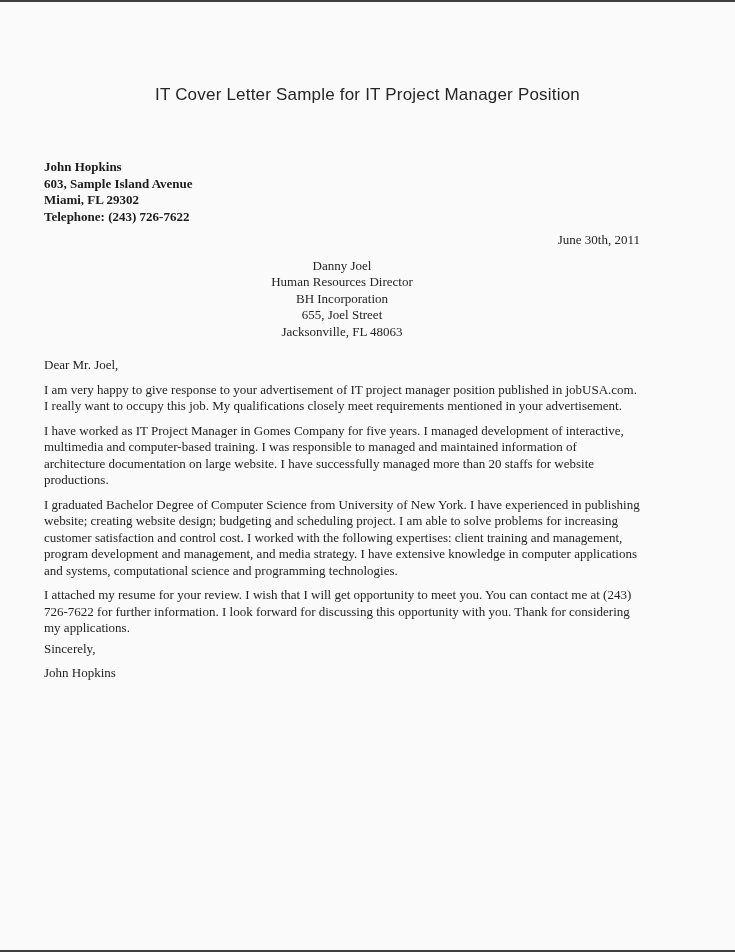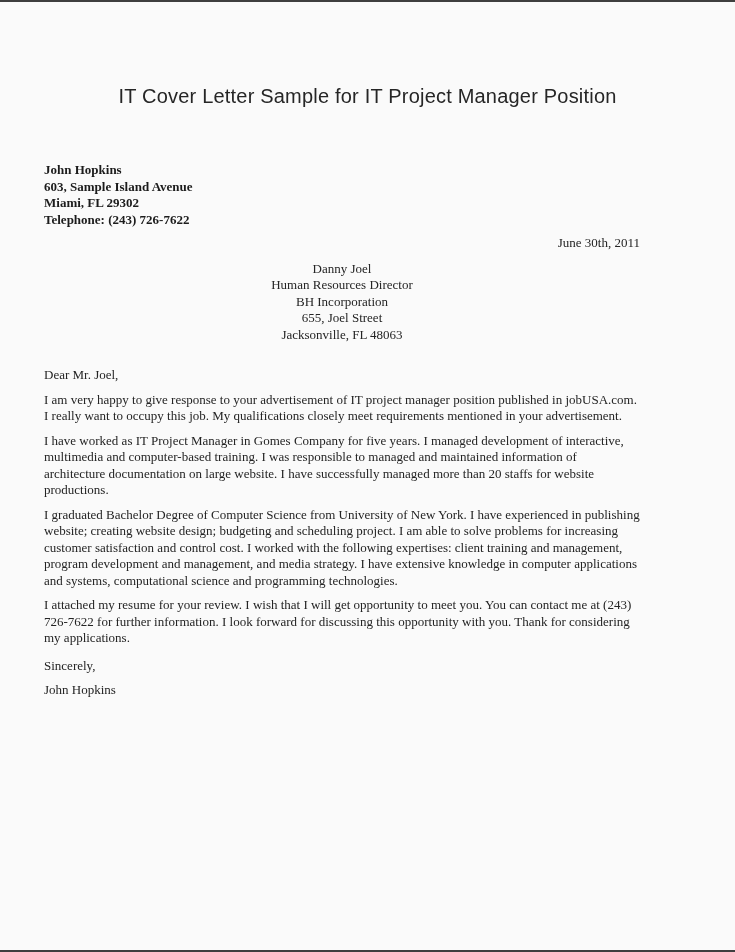--- a/index.html
+++ b/index.html
@@ -18,37 +18,37 @@
     right: 0;
     height: 2px;
     background: #3f3f3f;
   }
   .edge-line.top { top: 0; }
   .edge-line.bottom { bottom: 0; }
   .doc-title {
     padding-top: 85px;
     text-align: center;
     font-family: "Liberation Sans", sans-serif;
-    font-size: 20px;
+    font-size: 17px;
     font-weight: 400;
     color: #262626;
     letter-spacing: 0.2px;
   }
   .content {
     padding-left: 44px;
     width: 596px;
     font-size: 13px;
     line-height: 16.5px;
   }
   .sender-block { margin-top: 54px; font-weight: bold; color: #1c1c1c; }
   .date-line { margin-top: 7px; text-align: right; }
   .recipient-block { margin-top: 9px; text-align: center; }
-  .salutation { margin-top: 24px; }
+  .salutation { margin-top: 17px; }
   .para { margin-top: 8px; }
-  .closing { margin-top: 11px; }
+  .closing { margin-top: 4px; }
   .signature { margin-top: 8px; }
 </style>
 </head>
 <body>
 
 <div class="edge-line top"></div>
 
 <div class="doc-title">IT Cover Letter Sample for IT Project Manager Position</div>
 
 <div class="content">

